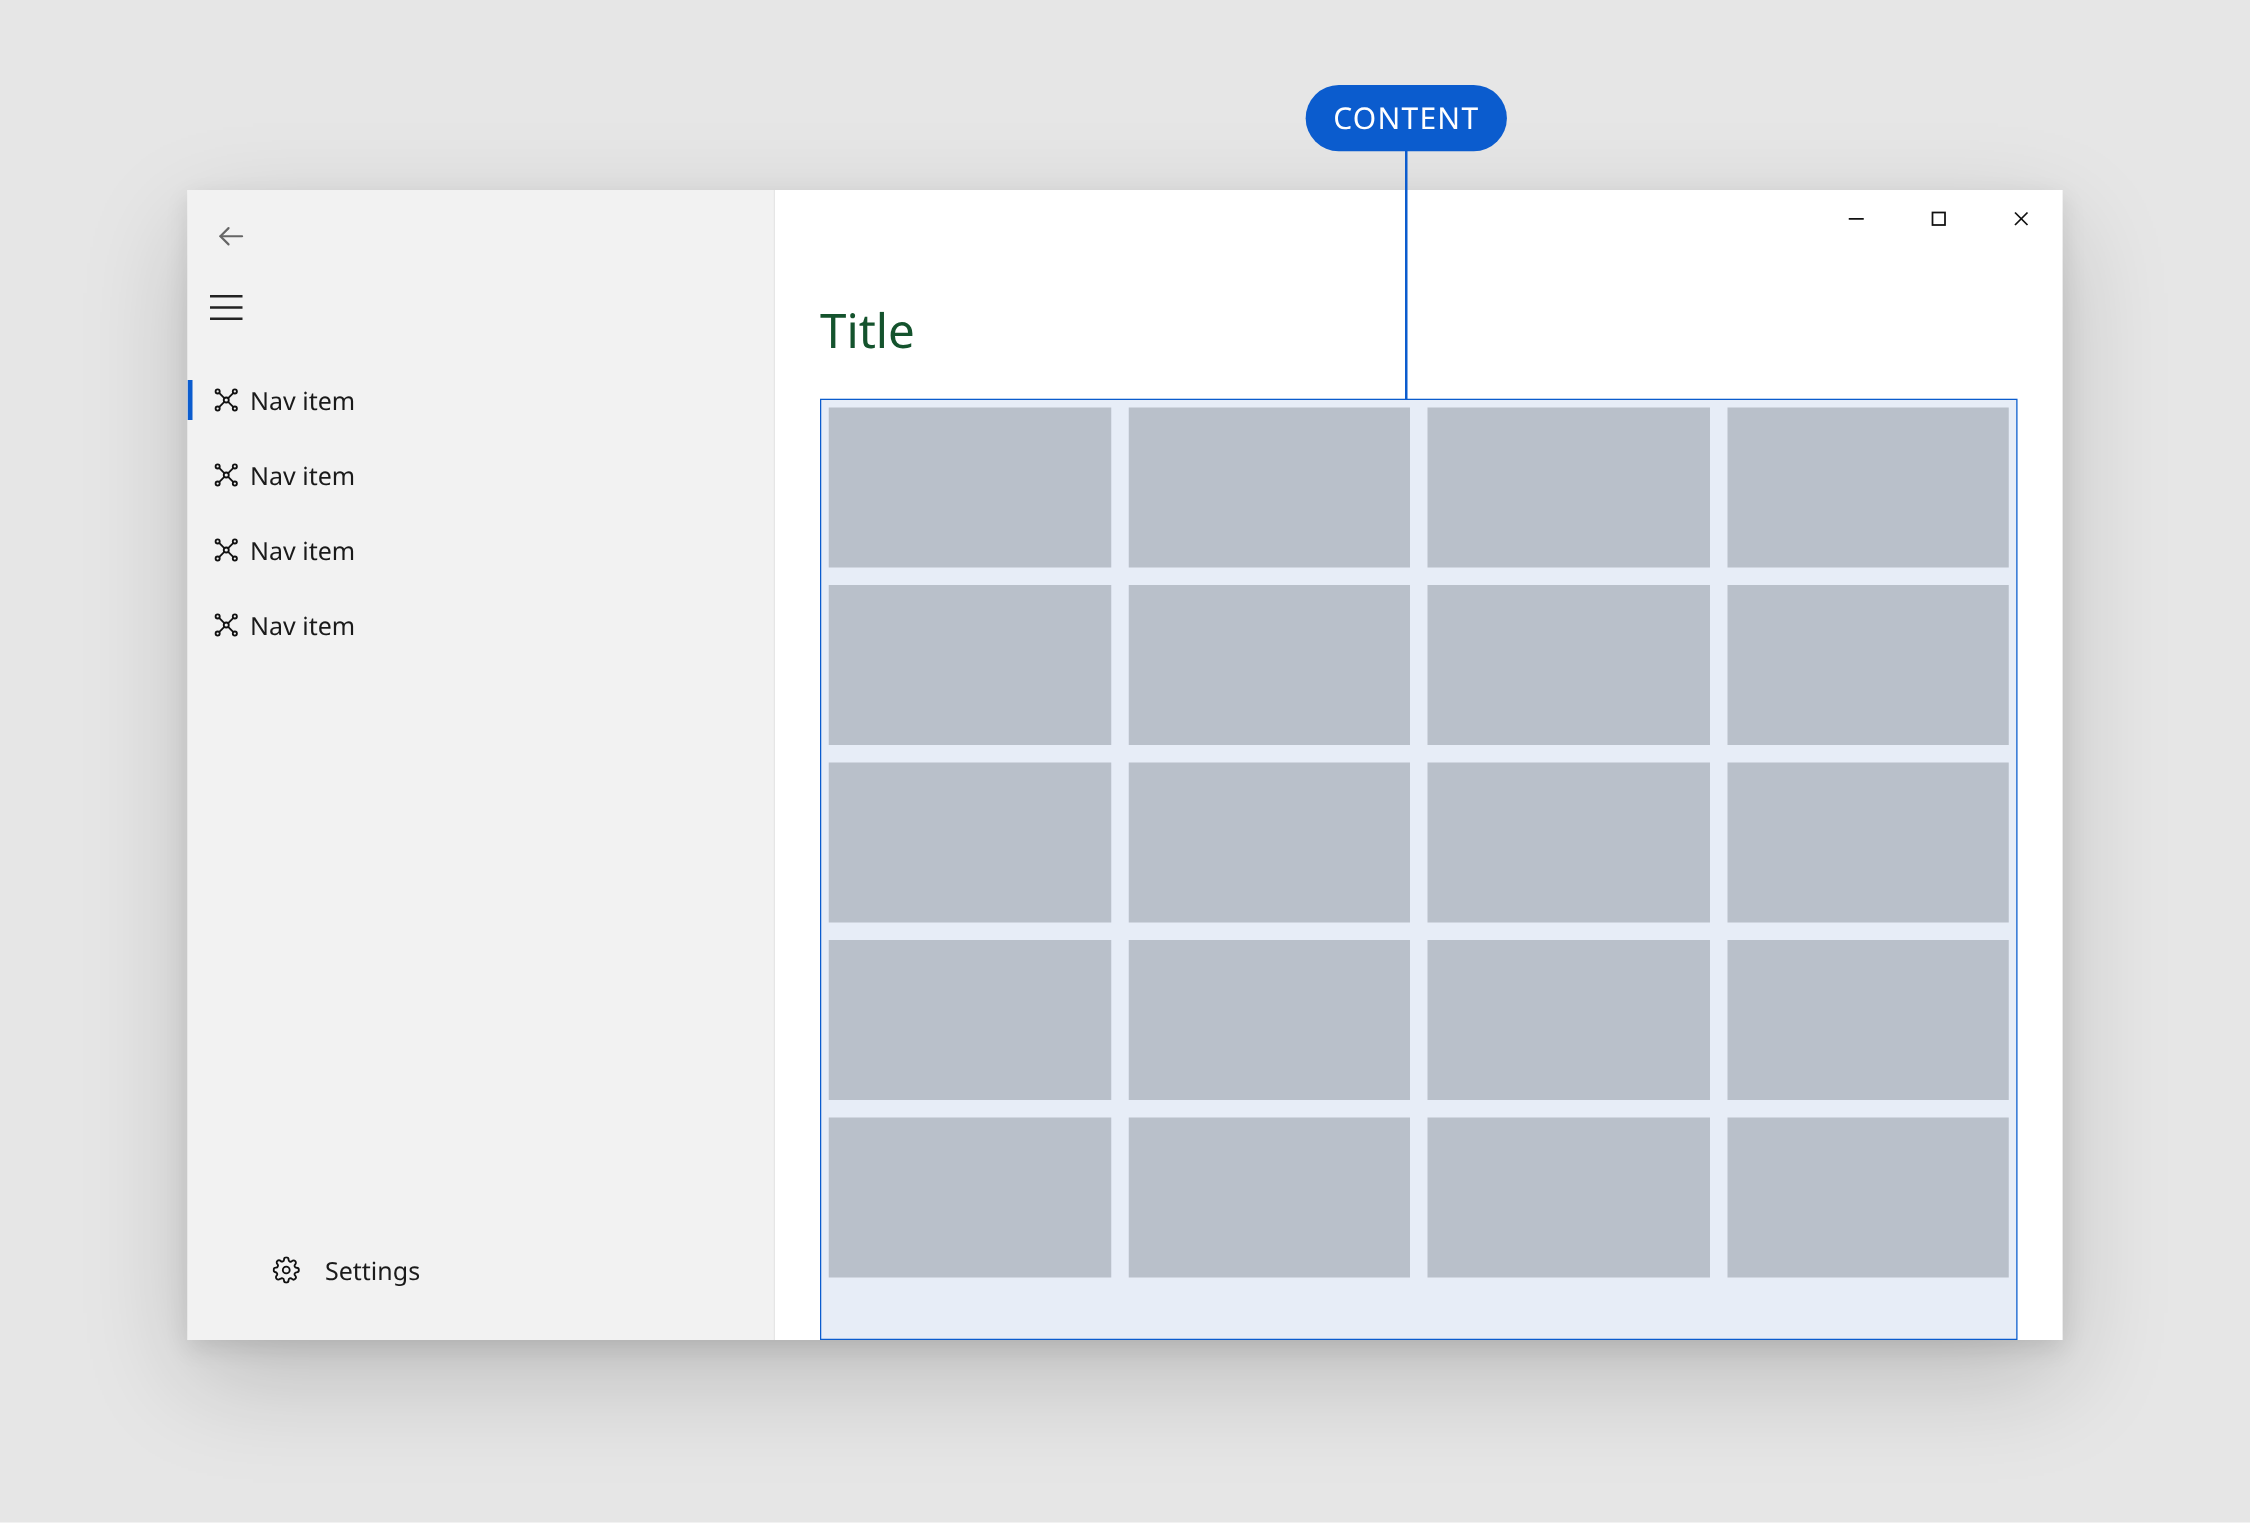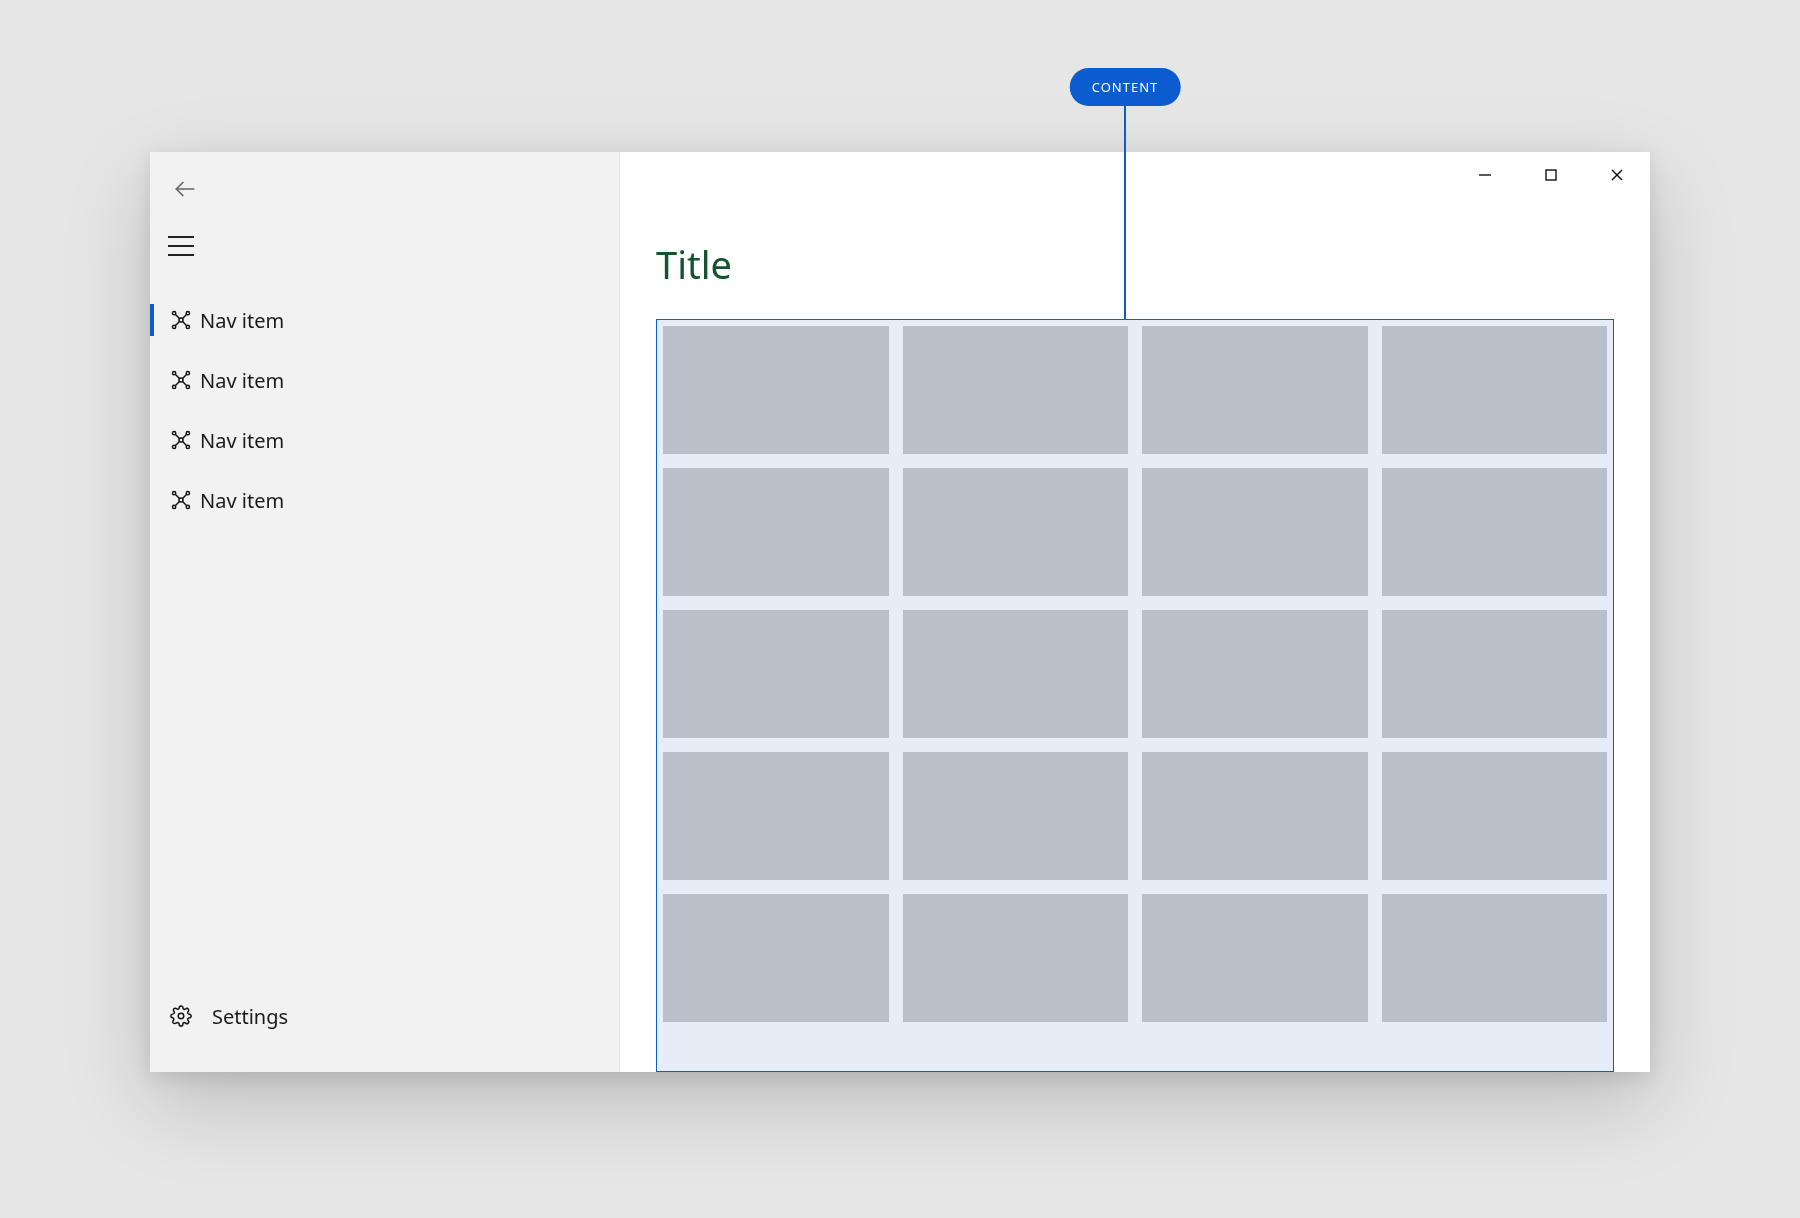--- a/index.html
+++ b/index.html
@@ -19,21 +19,21 @@
   }
 
   
   .annot-pill {
     position: absolute;
     left: 1125px; 
     top: 68px;
     transform: translateX(-50%);
     background: #0b5cce;
     color: #fff;
-    font-size: 13px;
+    font-size: 24px;
     letter-spacing: 1px;
     padding: 10px 22px;
     border-radius: 999px;
     font-weight: 400;
     z-index: 50;
   }
   .annot-line {
     position: absolute;
     left: 1124px;
     top: 104px;
@@ -100,20 +100,21 @@
     position: absolute;
     left: 0; top: 14px; bottom: 14px;
     width: 4px;
     background: #0b5cce;
   }
   .nav-item svg { flex: 0 0 auto; }
 
   .nav-footer {
     margin-top: auto;
     padding-bottom: 26px;
+    padding-left: 48px;
   }
   .settings-item {
     display: flex; align-items: center;
     height: 60px;
     padding-left: 20px;
     gap: 20px;
     font-size: 20px;
     color: #1a1a1a;
     cursor: pointer;
   }

